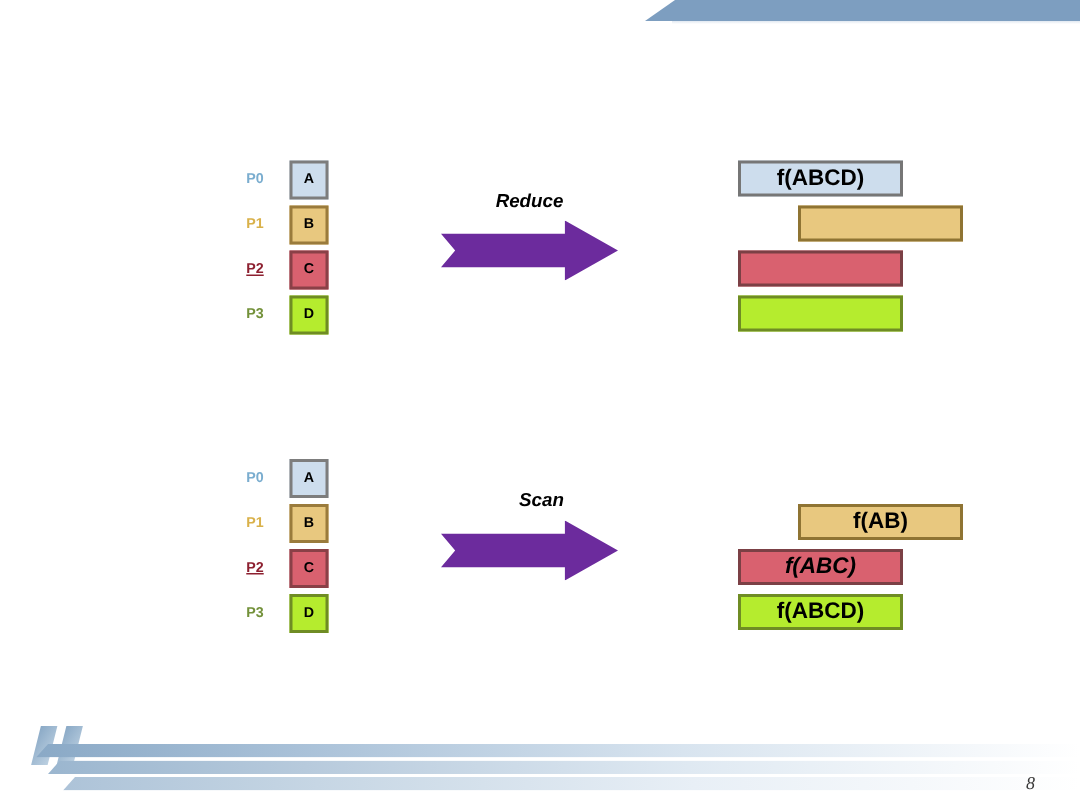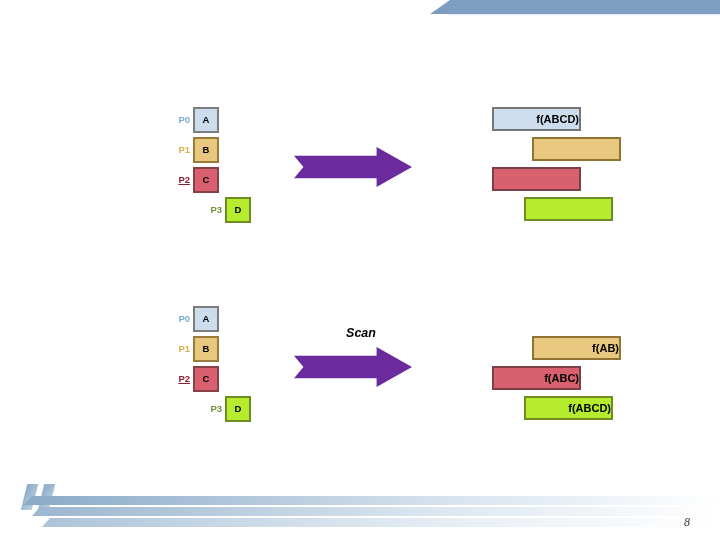--- a/index.html
+++ b/index.html
@@ -61,21 +61,21 @@
   }
   #section-reduce { top: 100px; height: 130px; }
   #section-scan   { top: 299px; height: 130px; }
 
   .proc-label {
     position: absolute;
     left: 150px;
     width: 40px;
     font-size: 9.5px;
     font-weight: bold;
-    text-align: right;
+    text-align: center;
     line-height: 26px;
     height: 26px;
   }
   .cell {
     position: absolute;
     left: 193px;
     width: 26px;
     height: 26px;
     box-sizing: border-box;
     border: 2px solid #888;
@@ -83,50 +83,50 @@
     font-weight: bold;
     color: #000;
     text-align: center;
     line-height: 22px;
   }
 
   
   .row0 { top: 7px; }
   .row1 { top: 37px; }
   .row2 { top: 67px; }
-  .row3 { top: 97px; margin-left: 32px; }
+  .row3 { top: 97px; }
 
   
   .p0-label { color: #7aadcf; }
   .p1-label { color: #d9b14a; }
   .p2-label { color: #8d2030; text-decoration: underline; }
   .p3-label { color: #73913a; }
 
   .c-blue  { background: #cddded; border-color: #7d7d7d; }
   .c-tan   { background: #e8c87f; border-color: #9a7b3c; }
   .c-red   { background: #d9616f; border-color: #8a4047; }
   .c-green { background: #b5ec2e; border-color: #6f8c24; }
 
   
   .bar {
     position: absolute;
     left: 492px;
-    width: 89px;
+    width: 110px;
     height: 24px;
     box-sizing: border-box;
     border: 2px solid #767676;
-    font-size: 11px;
+    font-size: 15px;
     font-weight: bold;
     color: #000;
-    text-align: right;
+    text-align: center;
     line-height: 20px;
   }
   .bar.row0 { top: 7px; }
   .bar.row1 { top: 37px; margin-left: 40px; }
-  .bar.row2 { top: 67px; }
+  .bar.row2 { top: 67px; font-style: italic; }
   .bar.row3 { top: 97px; }
 
   .bar.c-blue  { border-color: #767676; }
   .bar.c-tan   { border-color: #8f7433; }
   .bar.c-red   { border-color: #7b4045; }
   .bar.c-green { border-color: #6f8c24; }
 
   
   .arrow-wrap {
     position: absolute;
@@ -248,20 +248,21 @@
     <div class="arrow-wrap" id="arrow-reduce-wrap">
       <div class="arrow-shape"></div>
     </div>
 
     <div class="bar c-blue  row0">f(ABCD)</div>
     <div class="bar c-tan   row1"></div>
     <div class="bar c-red   row2"></div>
     <div class="bar c-green row3"></div>
   </div>
 
+  <div class="arrow-label" id="arrow-reduce-label">Reduce</div>
 
   <div class="section" id="section-scan">
 
     <div class="proc-label p0-label row0">P0</div>
     <div class="proc-label p1-label row1">P1</div>
     <div class="proc-label p2-label row2">P2</div>
     <div class="proc-label p3-label row3">P3</div>
 
     <div class="cell c-blue  row0">A</div>
     <div class="cell c-tan   row1">B</div>

